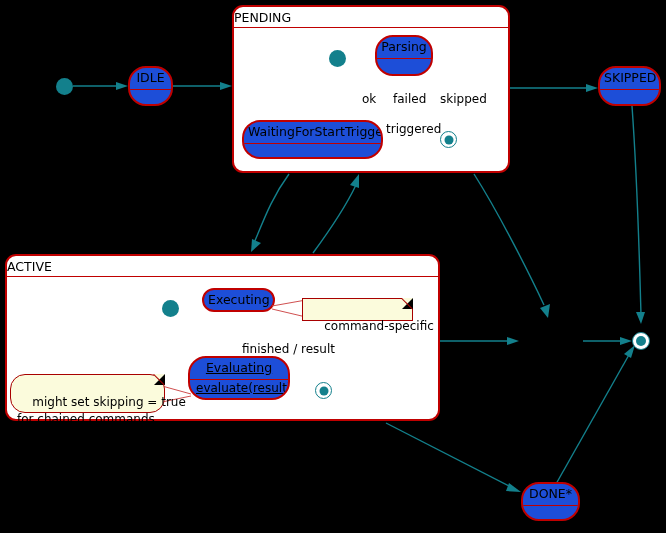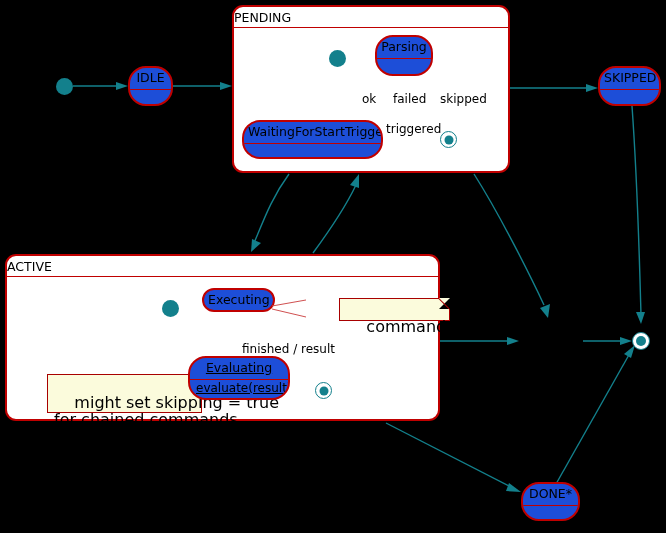--- a/index.html
+++ b/index.html
@@ -77,25 +77,24 @@
     border-bottom: 1.4px solid #c00000;
     white-space: nowrap;
   }
   
   .note {
     position: absolute;
     box-sizing: border-box;
     background: #fbfbdc;
     border: 1px solid #a80000;
     color: #000000;
-    font-size: 16px;
+    font-size: 12px;
     line-height: 17px;
     padding: 2px 12px 2px 6px;
     white-space: pre;
-    margin-left: 37px;
   }
   .note .fold {
     position: absolute;
     right: -1px;
     top: -1px;
     width: 11px;
     height: 11px;
     background: #000000;
   }
   .note .fold::before {
@@ -305,21 +304,21 @@
     <span>command-specific</span>
     <span class="fold"></span>
   </div>
 
   <div class="elabel" style="left:242px; top:342px;">finished / result</div>
 
   <svg style="position:absolute; left:160px; top:382px; width:34px; height:24px;" viewBox="0 0 34 24">
     <path d="M2,4 L31,12" stroke="#d05050" stroke-width="1" fill="none"></path>
     <path d="M2,20 L31,14" stroke="#d05050" stroke-width="1" fill="none"></path>
   </svg>
-  <div class="note" style="left:10px; top:374px; width:155px; height:39px;">
+  <div class="note" style="left:10px; top:374px; width:155px; height:39px;border-radius:15px;">
     <span>might set skipping = true
 for chained commands</span>
     <span class="fold"></span>
   </div>
 
   <div class="state" style="left:188px; top:356px; width:102px; height:44px;text-decoration:underline;">
     <div class="title">Evaluating</div>
     <div class="body">
       <div class="act">evaluate(result);</div>
     </div>

